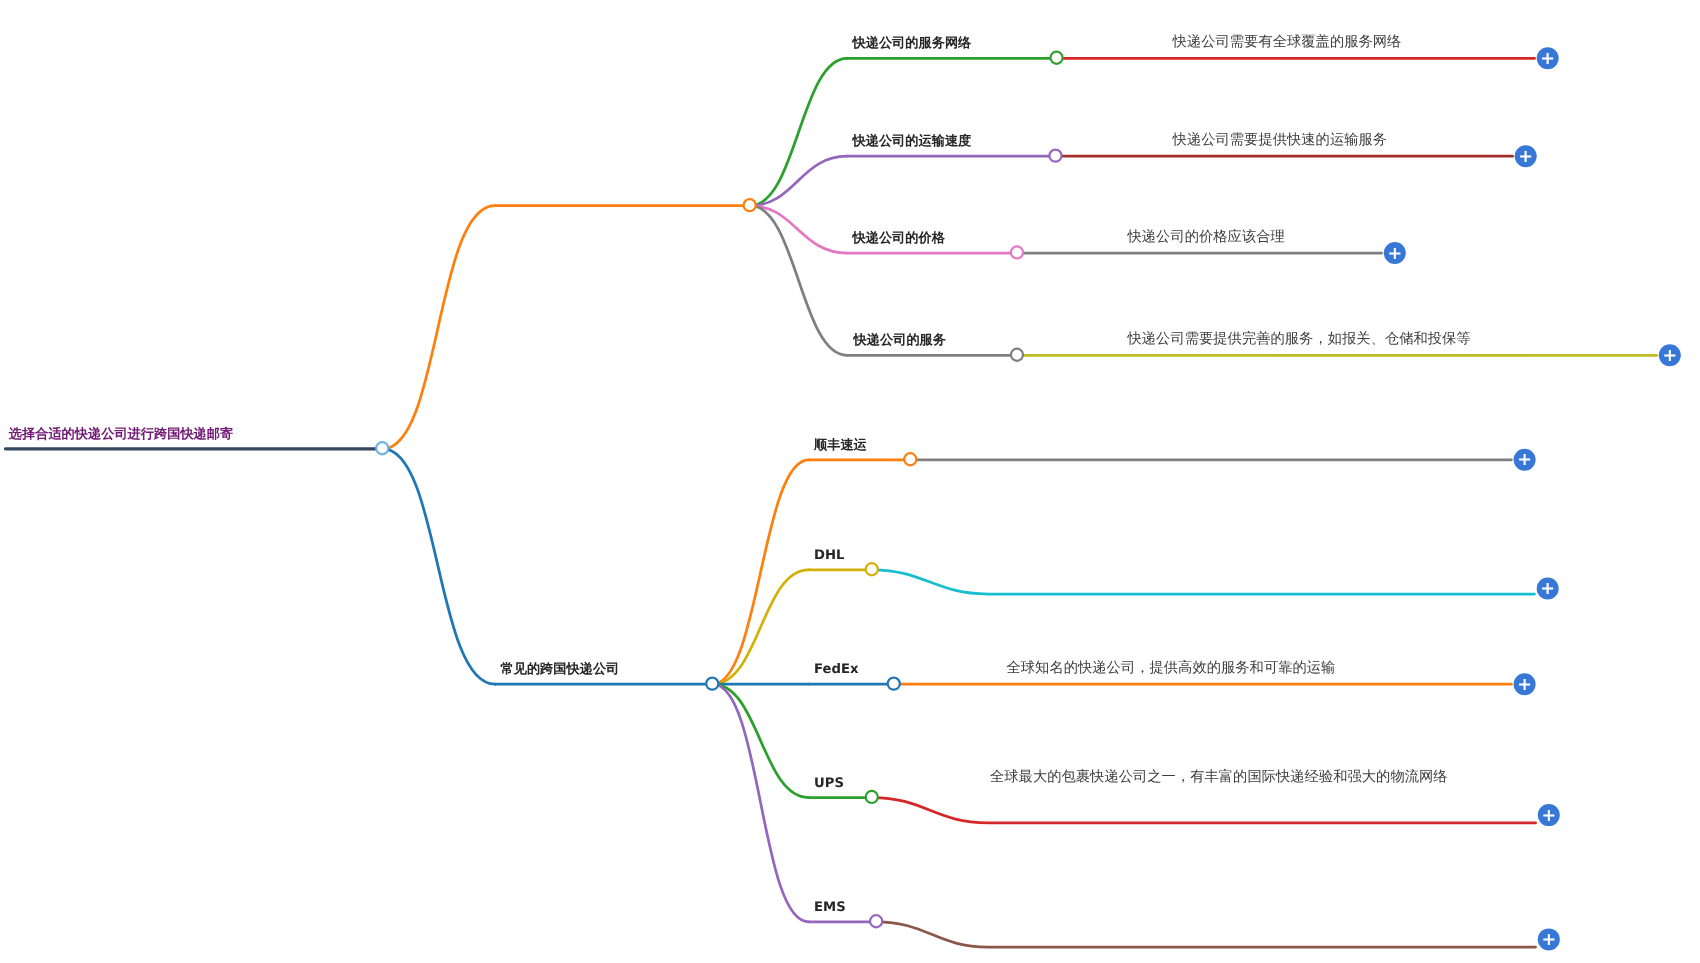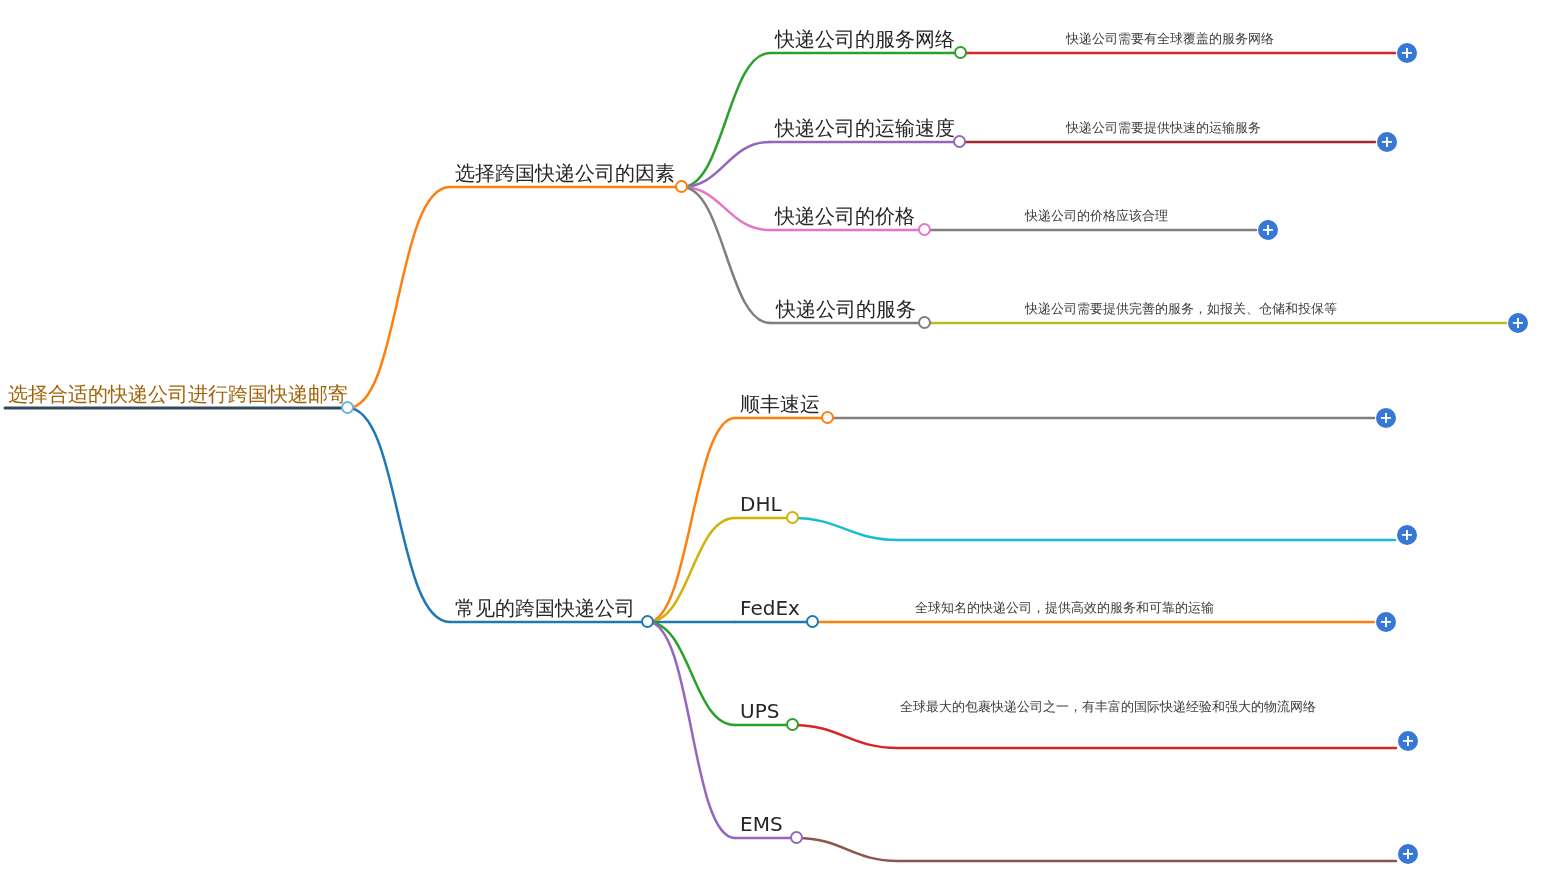--- a/index.html
+++ b/index.html
@@ -2,24 +2,24 @@
 <html><head>
 <meta charset="utf-8">
 <style>
   html,body{margin:0;padding:0;background:#fff;}
   .canvas{
     position:relative;width:1545px;height:875px;background:#ffffff;
     font-family:"DejaVu Sans","Liberation Sans",sans-serif;overflow:hidden;
   }
   svg.links{position:absolute;left:0;top:0;pointer-events:none;}
   .label{
-    position:absolute;font-size:20px;font-weight:normal;color:#262626;
+    position:absolute;font-size:12px;font-weight:bold;color:#262626;
     white-space:nowrap;line-height:26px;
   }
-  .label.root{color:#a16207;}
+  .label.root{color:#701a75;}
   .desc{
     position:absolute;font-size:13px;font-weight:normal;color:#3c3c3c;
     white-space:nowrap;line-height:26px;
   }
   .desc.wrap{white-space:normal;width:480px;word-break:break-all;}
   .dot{
     position:absolute;width:9px;height:9px;border-radius:50%;
     background:#fff;border:2.5px solid #999;box-sizing:content-box;cursor:pointer;
   }
   .plus{
@@ -74,21 +74,20 @@
     <path d="M793,725 C840,725 850,748 898,748 H1396" stroke="#d62728" stroke-width="2.5"></path>
 
     <path d="M648,622 C692,622 691,838 735,838" stroke="#9467bd" stroke-width="2.5"></path>
     <path d="M735,838 H797" stroke="#9467bd" stroke-width="2.5"></path>
     <path d="M797,838 C842,838 852,861 898,861 H1396" stroke="#8c564b" stroke-width="2.5"></path>
   </svg>
 
   <div class="label root" style="left:8px;top:381px">选择合适的快递公司进行跨国快递邮寄</div>
   <div class="dot" style="left:341px;top:401px;border-color:#69b3e7"></div>
 
-  <div class="label" style="left:455px;top:160px">选择跨国快递公司的因素</div>
   <div class="dot" style="left:675px;top:180px;border-color:#ff7f0e"></div>
 
   <div class="label" style="left:775px;top:26px">快递公司的服务网络</div>
   <div class="dot" style="left:954px;top:46px;border-color:#2ca02c"></div>
   <div class="desc" style="left:1066px;top:26px">快递公司需要有全球覆盖的服务网络</div>
   <div class="plus" style="left:1397px;top:43px">+</div>
 
   <div class="label" style="left:775px;top:115px">快递公司的运输速度</div>
   <div class="dot" style="left:953px;top:135px;border-color:#9467bd"></div>
   <div class="desc" style="left:1066px;top:115px">快递公司需要提供快速的运输服务</div>

